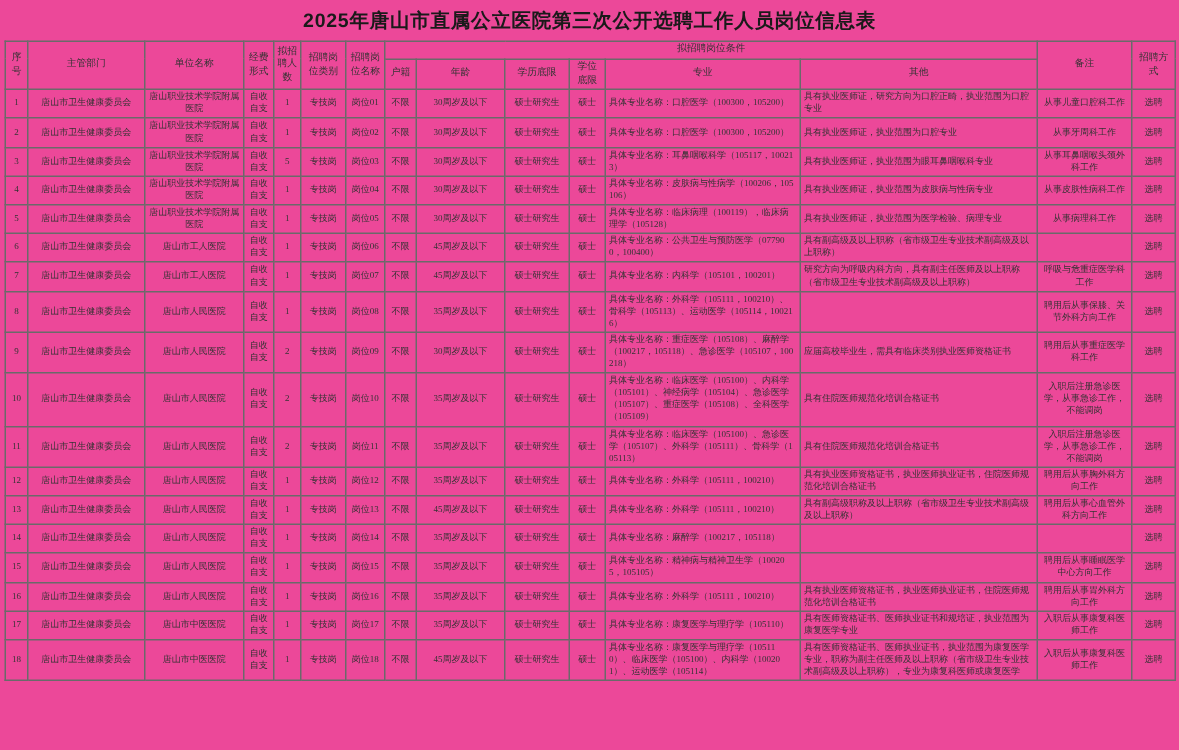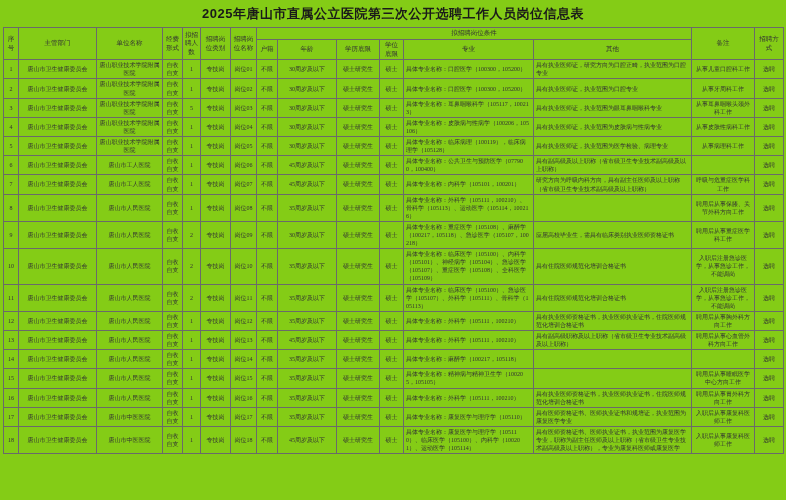--- a/index.html
+++ b/index.html
@@ -1,18 +1,18 @@
 <!DOCTYPE html>
 <html><head>
 <meta charset="utf-8">
 <style>
   * { margin:0; padding:0; box-sizing:border-box; }
   html,body { width:786px; height:500px; overflow:hidden; background:#f2f2f2; }
   body { font-family:"Liberation Serif","DejaVu Serif",serif; color:#2b2b2b; }
-  .page { width:786px; height:500px; background:#84cc16; padding:2px 3px 0 3px; overflow:hidden; }
+  .page { width:786px; height:500px; background:#ec4899; padding:2px 3px 0 3px; overflow:hidden; }
   .title { text-align:center; font-family:"Liberation Sans","DejaVu Sans",sans-serif;
            font-weight:bold; font-size:13px; letter-spacing:.5px; padding:3px 0 4px 0; color:#1a1a1a; }
   table { width:780px; border-collapse:collapse; table-layout:fixed; }
   th, td { border:1px solid #6a6a6a; font-size:6px; line-height:1.35; padding:1px 2px;
            text-align:center; vertical-align:middle; word-break:break-all; color:#333; }
   th { font-weight:normal; font-size:6.5px; }
   td.c-major, td.c-other { text-align:left; }
   col.w-seq{width:15px} col.w-dept{width:78px} col.w-unit{width:66px} col.w-funding{width:20px}
   col.w-count{width:18px} col.w-category{width:30px} col.w-post{width:26px} col.w-hukou{width:21px}
   col.w-age{width:59px} col.w-edu{width:43px} col.w-degree{width:24px} col.w-major{width:130px}

